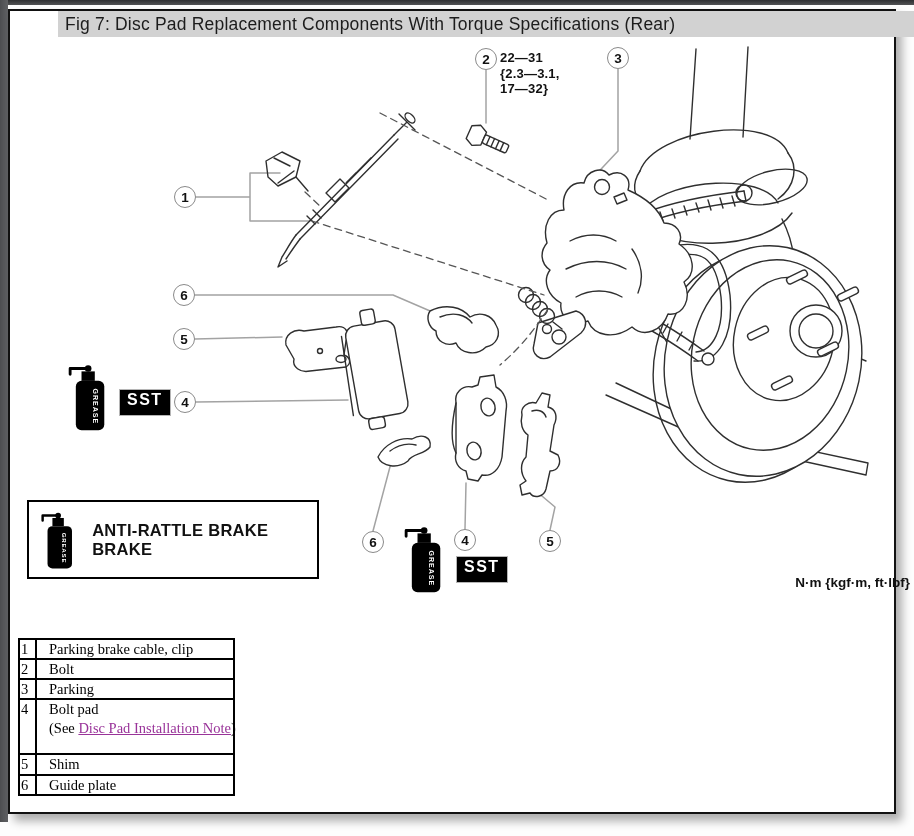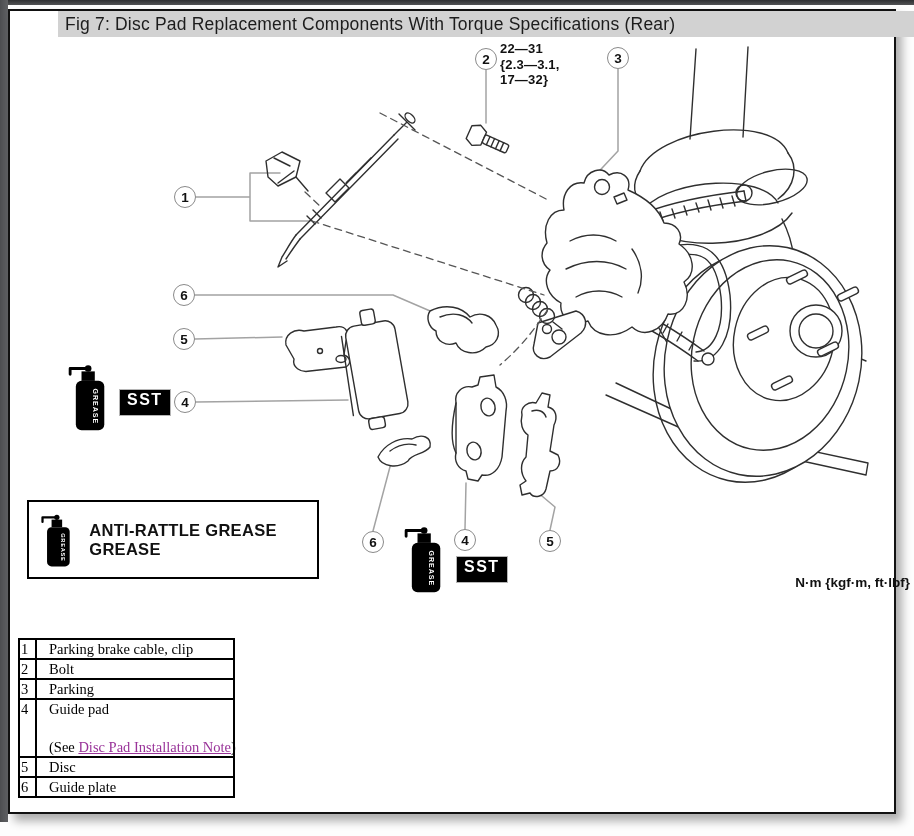--- a/index.html
+++ b/index.html
@@ -14,21 +14,21 @@
         box-shadow:6px 7px 9px rgba(0,0,0,.32);}
   .titlebar{position:absolute;left:0;top:0;width:100%;height:26px;
             background:#d2d2d2;display:flex;align-items:center;margin-left:48px;}
   .titlebar .t{font-size:17.5px;color:#1c1c1c;padding-left:7px;letter-spacing:.2px;
                white-space:nowrap;}
   .art{position:absolute;left:0;top:0;width:884px;height:799px;pointer-events:none;}
   .callout{position:absolute;width:22px;height:22px;border:1.6px solid #8a8a8a;
            border-radius:50%;background:#fff;display:flex;align-items:center;
            justify-content:center;font-size:13.5px;font-weight:bold;color:#111;
            box-sizing:border-box;}
-  .torque{position:absolute;left:490px;top:30px;font-size:13px;font-weight:bold;
+  .torque{position:absolute;left:490px;top:39px;font-size:13px;font-weight:bold;
           line-height:15.5px;color:#111;letter-spacing:.2px;white-space:pre;}
   .units{position:absolute;left:664px;top:564px;width:236px;text-align:right;
          font-size:13.5px;font-weight:bold;color:#111;}
   .sst{position:absolute;background:#000;color:#fff;font-weight:bold;font-size:16px;
        letter-spacing:1.5px;padding:1px 7px 6px 7px;box-shadow:0 0 0 1px #b5b5b5;}
   .sst-a{left:110px;top:379px;}
   .sst-b{left:447px;top:546px;}
   .canwrap{position:absolute;}
   .can-a{left:58px;top:349px;}
   .can-b{left:394px;top:511px;}
@@ -36,21 +36,21 @@
              border:2px solid #000;display:flex;align-items:center;gap:12px;
              padding-left:12px;box-sizing:border-box;background:#fff;}
   .legendbox .lbl{font-size:16.5px;font-weight:600;color:#111;letter-spacing:.3px;}
   .parts{position:absolute;left:8px;top:627px;border-collapse:collapse;
          font-family:"Liberation Serif",serif;font-size:14.5px;color:#000;
          table-layout:fixed;width:217px;}
   .parts td{border:2px solid #000;padding:0 12px;vertical-align:top;line-height:1.25;}
   .parts td.num{width:13px;padding:0 1px;}
   .parts tr.std td{height:17px;}
   .parts tr.tall td{height:53px;}
-  .note-line{margin-top:19px;white-space:nowrap;}
+  .note-line{white-space:nowrap;}
   .note-line a{color:#993399;text-decoration:underline;cursor:pointer;}
 </style>
 </head>
 <body>
 
 <div class="stage">
   <div class="edge-top"></div>
   <div class="edge-left"></div>
 
   <div class="page">
@@ -269,47 +269,47 @@
     </div>
 
     <div class="legendbox">
       <svg width="42" height="64" viewBox="0 0 48 78">
         <path d="M2,9 L20,9 M2,9 L2,15" stroke="#000" stroke-width="3" stroke-linecap="round" fill="none"></path>
         <circle cx="21" cy="9" r="3.5" fill="#000"></circle>
         <rect x="14" y="12" width="14" height="10" fill="#000"></rect>
         <rect x="8" y="22" width="30" height="52" rx="6" fill="#000"></rect>
         <text transform="translate(26,30) rotate(90)" font-size="7.5" font-weight="bold" letter-spacing="1" fill="#fff" stroke="none" font-family="Liberation Sans, sans-serif">GREASE</text>
       </svg>
-      <span class="lbl">ANTI-RATTLE GREASE GREASE</span>
+      <span class="lbl">ANTI-RATTLE BRAKE BRAKE</span>
     </div>
 
     <table class="parts">
       <tbody>
         <tr class="std">
           <td class="num">1</td>
           <td>Parking brake cable, clip</td>
         </tr>
         <tr class="std">
           <td class="num">2</td>
           <td>Bolt</td>
         </tr>
         <tr class="std">
           <td class="num">3</td>
           <td>Parking</td>
         </tr>
         <tr class="tall">
           <td class="num">4</td>
           <td>
-            <div>Guide pad</div>
+            <div>Bolt pad</div>
             <div class="note-line"><span>(See </span><a>Disc Pad Installation Note</a><span>)</span></div>
           </td>
         </tr>
         <tr class="std">
           <td class="num">5</td>
-          <td>Disc</td>
+          <td>Shim</td>
         </tr>
         <tr class="std">
           <td class="num">6</td>
           <td>Guide plate</td>
         </tr>
       </tbody>
     </table>
 
   </div>
 </div>

